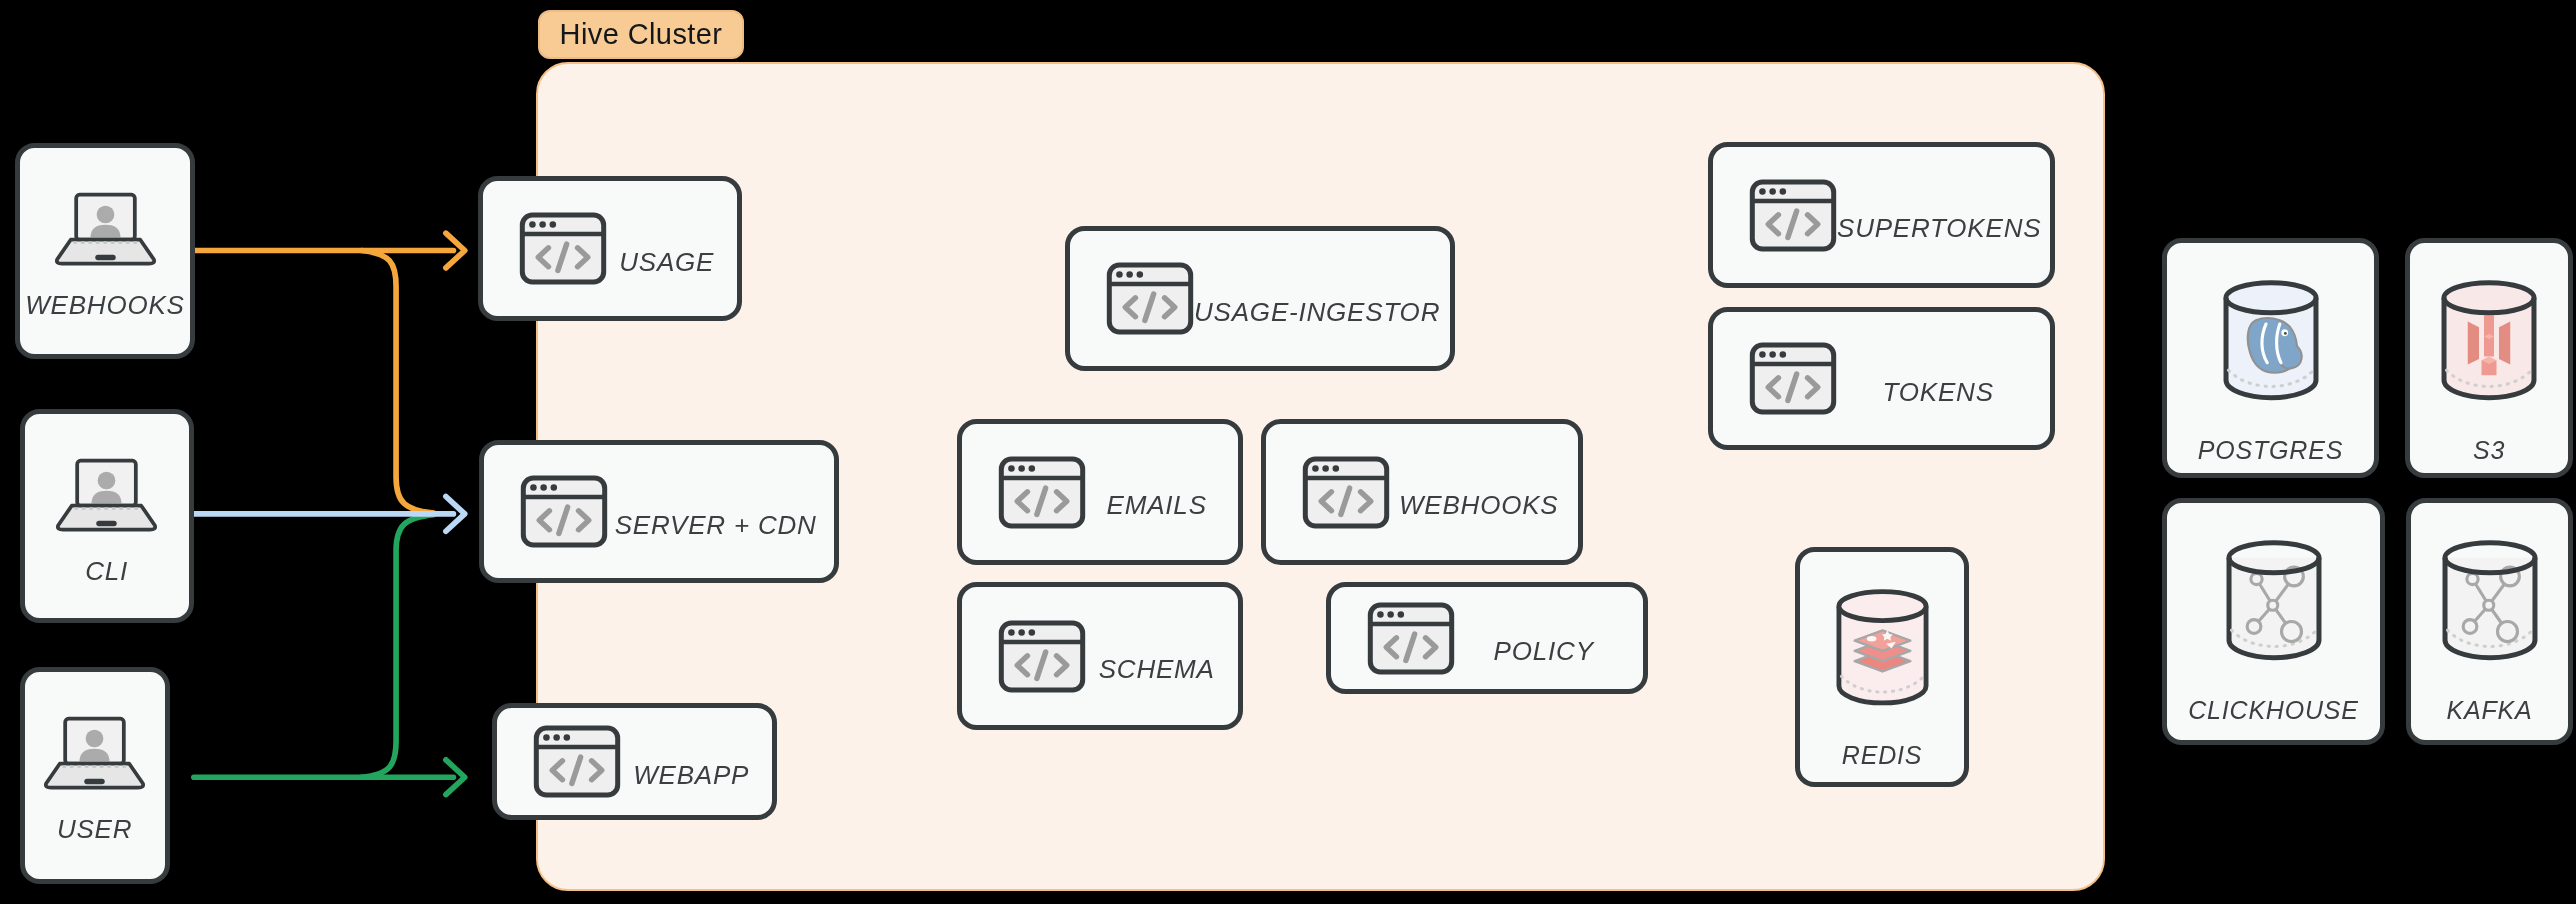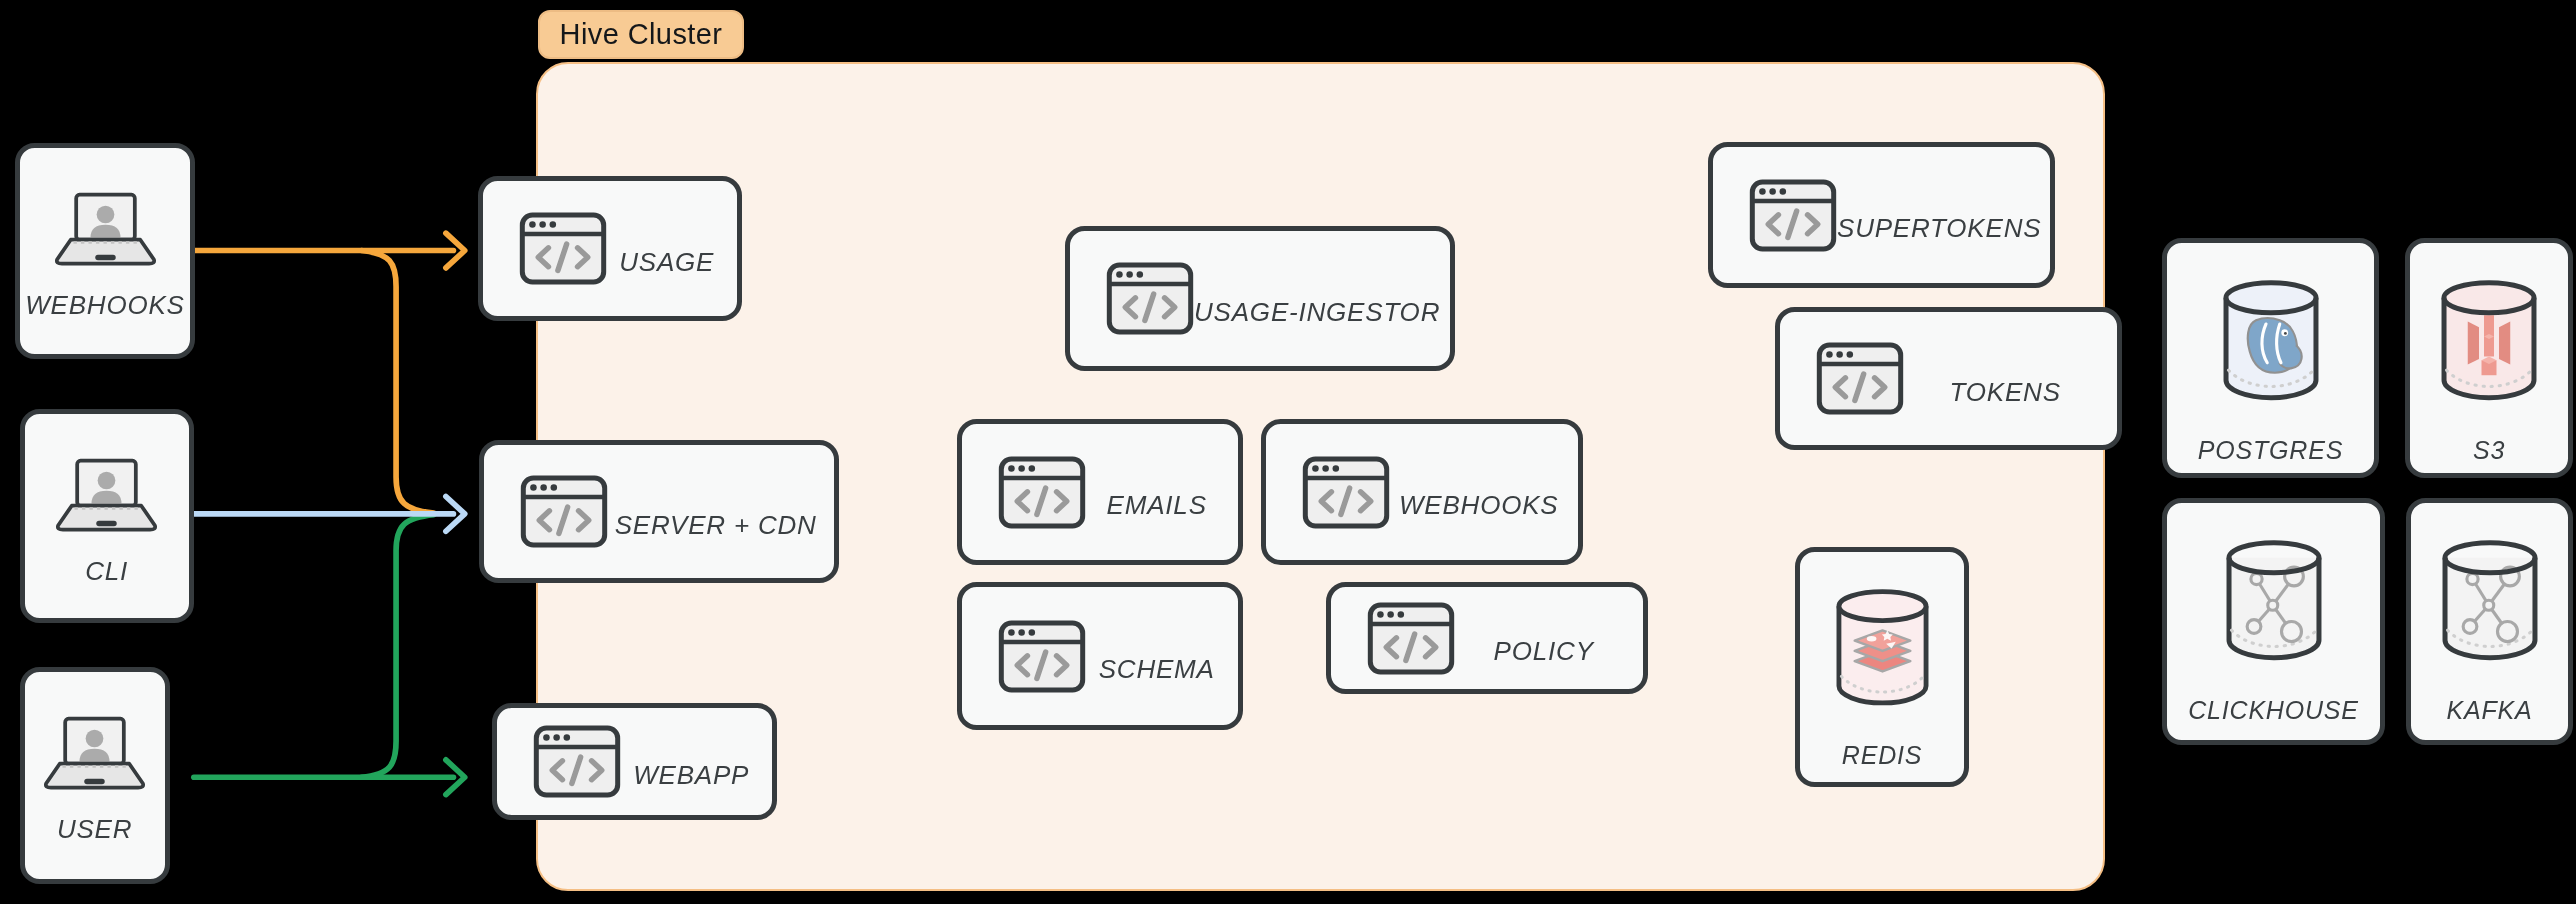--- a/index.html
+++ b/index.html
@@ -232,21 +232,21 @@
         <use href="#sym-code-window"></use>
       </svg>
     <div class="label">POLICY</div>
   </div>
   <div class="node service" style="left:1708px;top:142px;width:347px;height:146px">
     <svg class="icon" width="88" height="73" viewBox="0 0 116 97">
         <use href="#sym-code-window"></use>
       </svg>
     <div class="label">SUPERTOKENS</div>
   </div>
-  <div class="node service" style="left:1775px;top:307px;width:347px;height:143px">
+  <div class="node service" style="left:1708px;top:307px;width:347px;height:143px">
     <svg class="icon" width="88" height="73" viewBox="0 0 116 97">
         <use href="#sym-code-window"></use>
       </svg>
     <div class="label">TOKENS</div>
   </div>
 
   <div class="node db" style="left:1795px;top:547px;width:174px;height:240px">
     <svg class="icon" width="103" height="121" viewBox="0 0 136 160">
         <use href="#sym-cyl-redis"></use>
       </svg>

